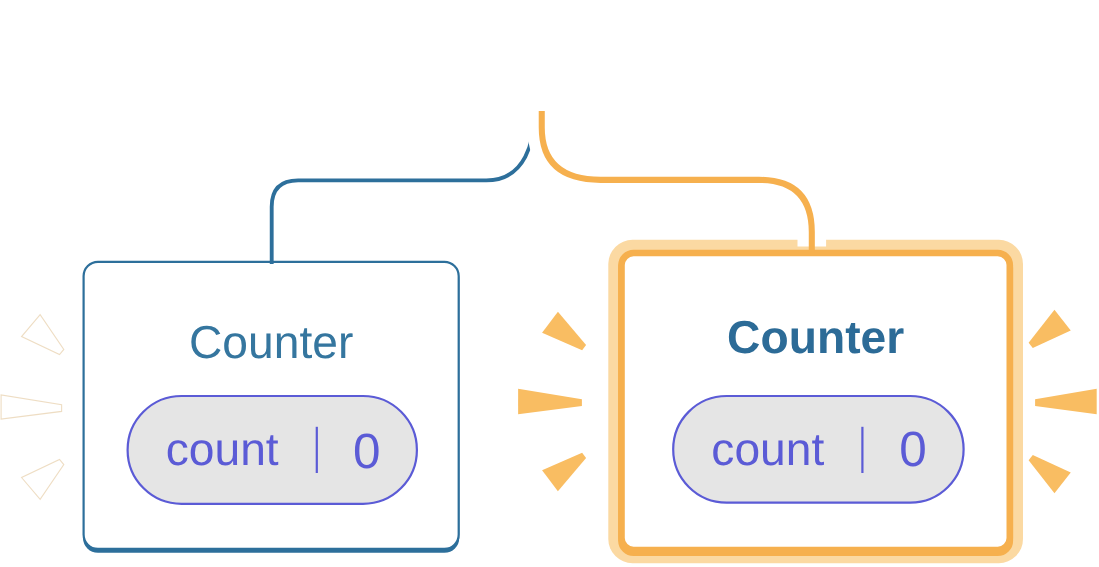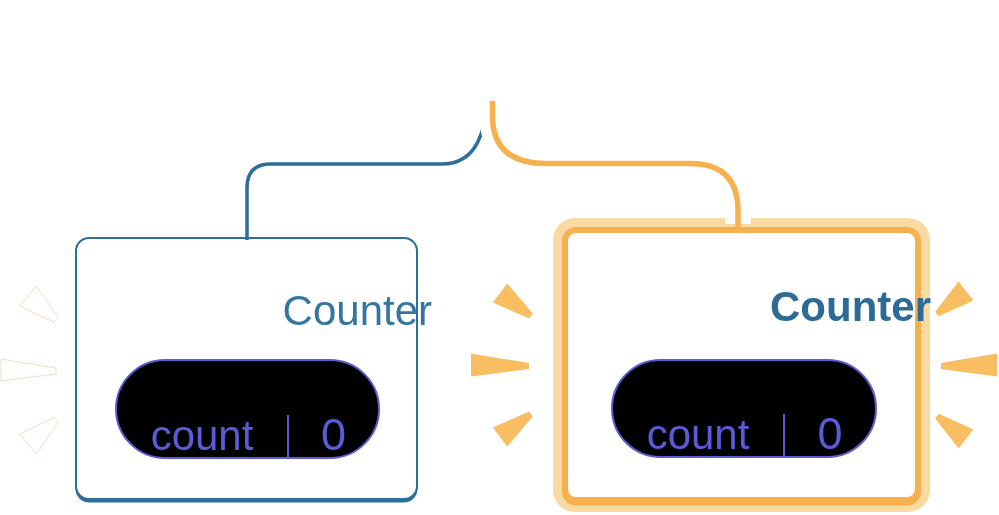--- a/index.html
+++ b/index.html
@@ -45,30 +45,30 @@
     position:absolute;left:553px;top:218px;width:377px;height:294px;
     box-sizing:border-box;background:var(--orange-pale);border-radius:22px;
     padding:9px;z-index:1;
   }
   .card-right{
     position:relative;left:0;top:0;width:100%;height:100%;
     border:6px solid var(--orange);border-radius:14px;
     box-shadow:0 2.5px 0 0 var(--orange);
   }
   .card-title{
-    position:absolute;left:0;width:100%;text-align:right;
-    font-size:42px;line-height:44px;color:var(--blue-text);margin-left:16px;
+    position:absolute;left:0;width:100%;text-align:center;
+    font-size:42px;line-height:44px;color:var(--blue-text);
   }
   .card-left .card-title{top:50px;font-weight:500;}
   .card-right .card-title{top:52px;font-weight:700;color:var(--blue-text-bold);}
   
   .pill{
     position:absolute;box-sizing:border-box;
     border:2px solid var(--indigo);border-radius:60px;
-    display:flex;align-items:flex-end;background:#000000;
+    display:flex;align-items:center;background:#e5e5e5;
   }
   .card-left .pill{left:38px;top:120px;width:265px;height:100px;}
   .card-right .pill{left:43px;top:126px;width:266px;height:99px;}
   .pill-key{
     box-sizing:border-box;width:172px;flex:none;
     border-right:2px solid var(--indigo);
     display:flex;align-items:center;justify-content:center;
     font-size:42px;color:var(--indigo);line-height:1;
   }
   .pill-value{

